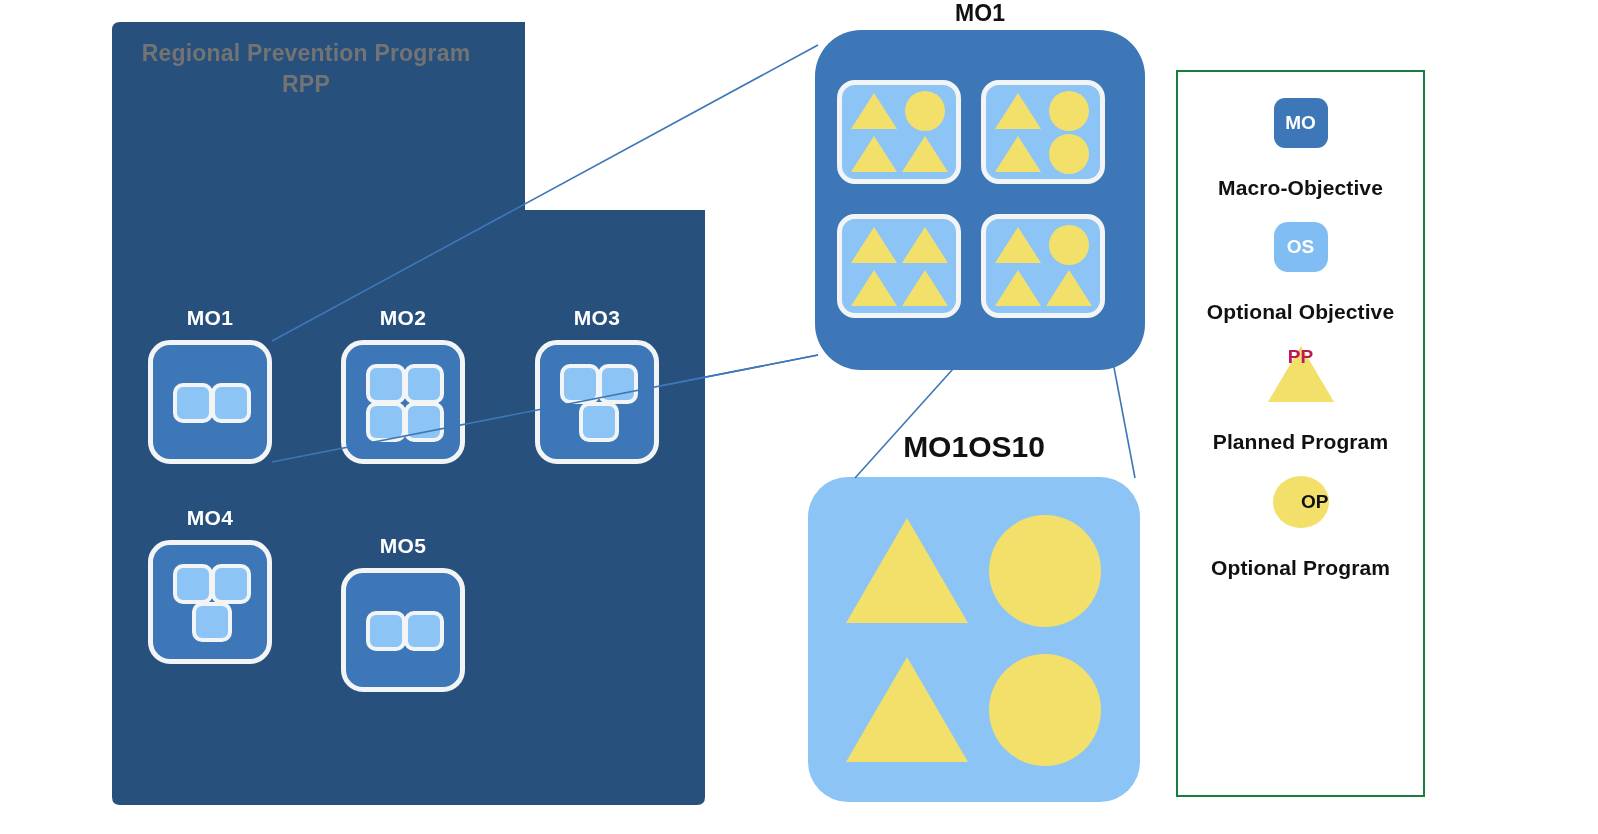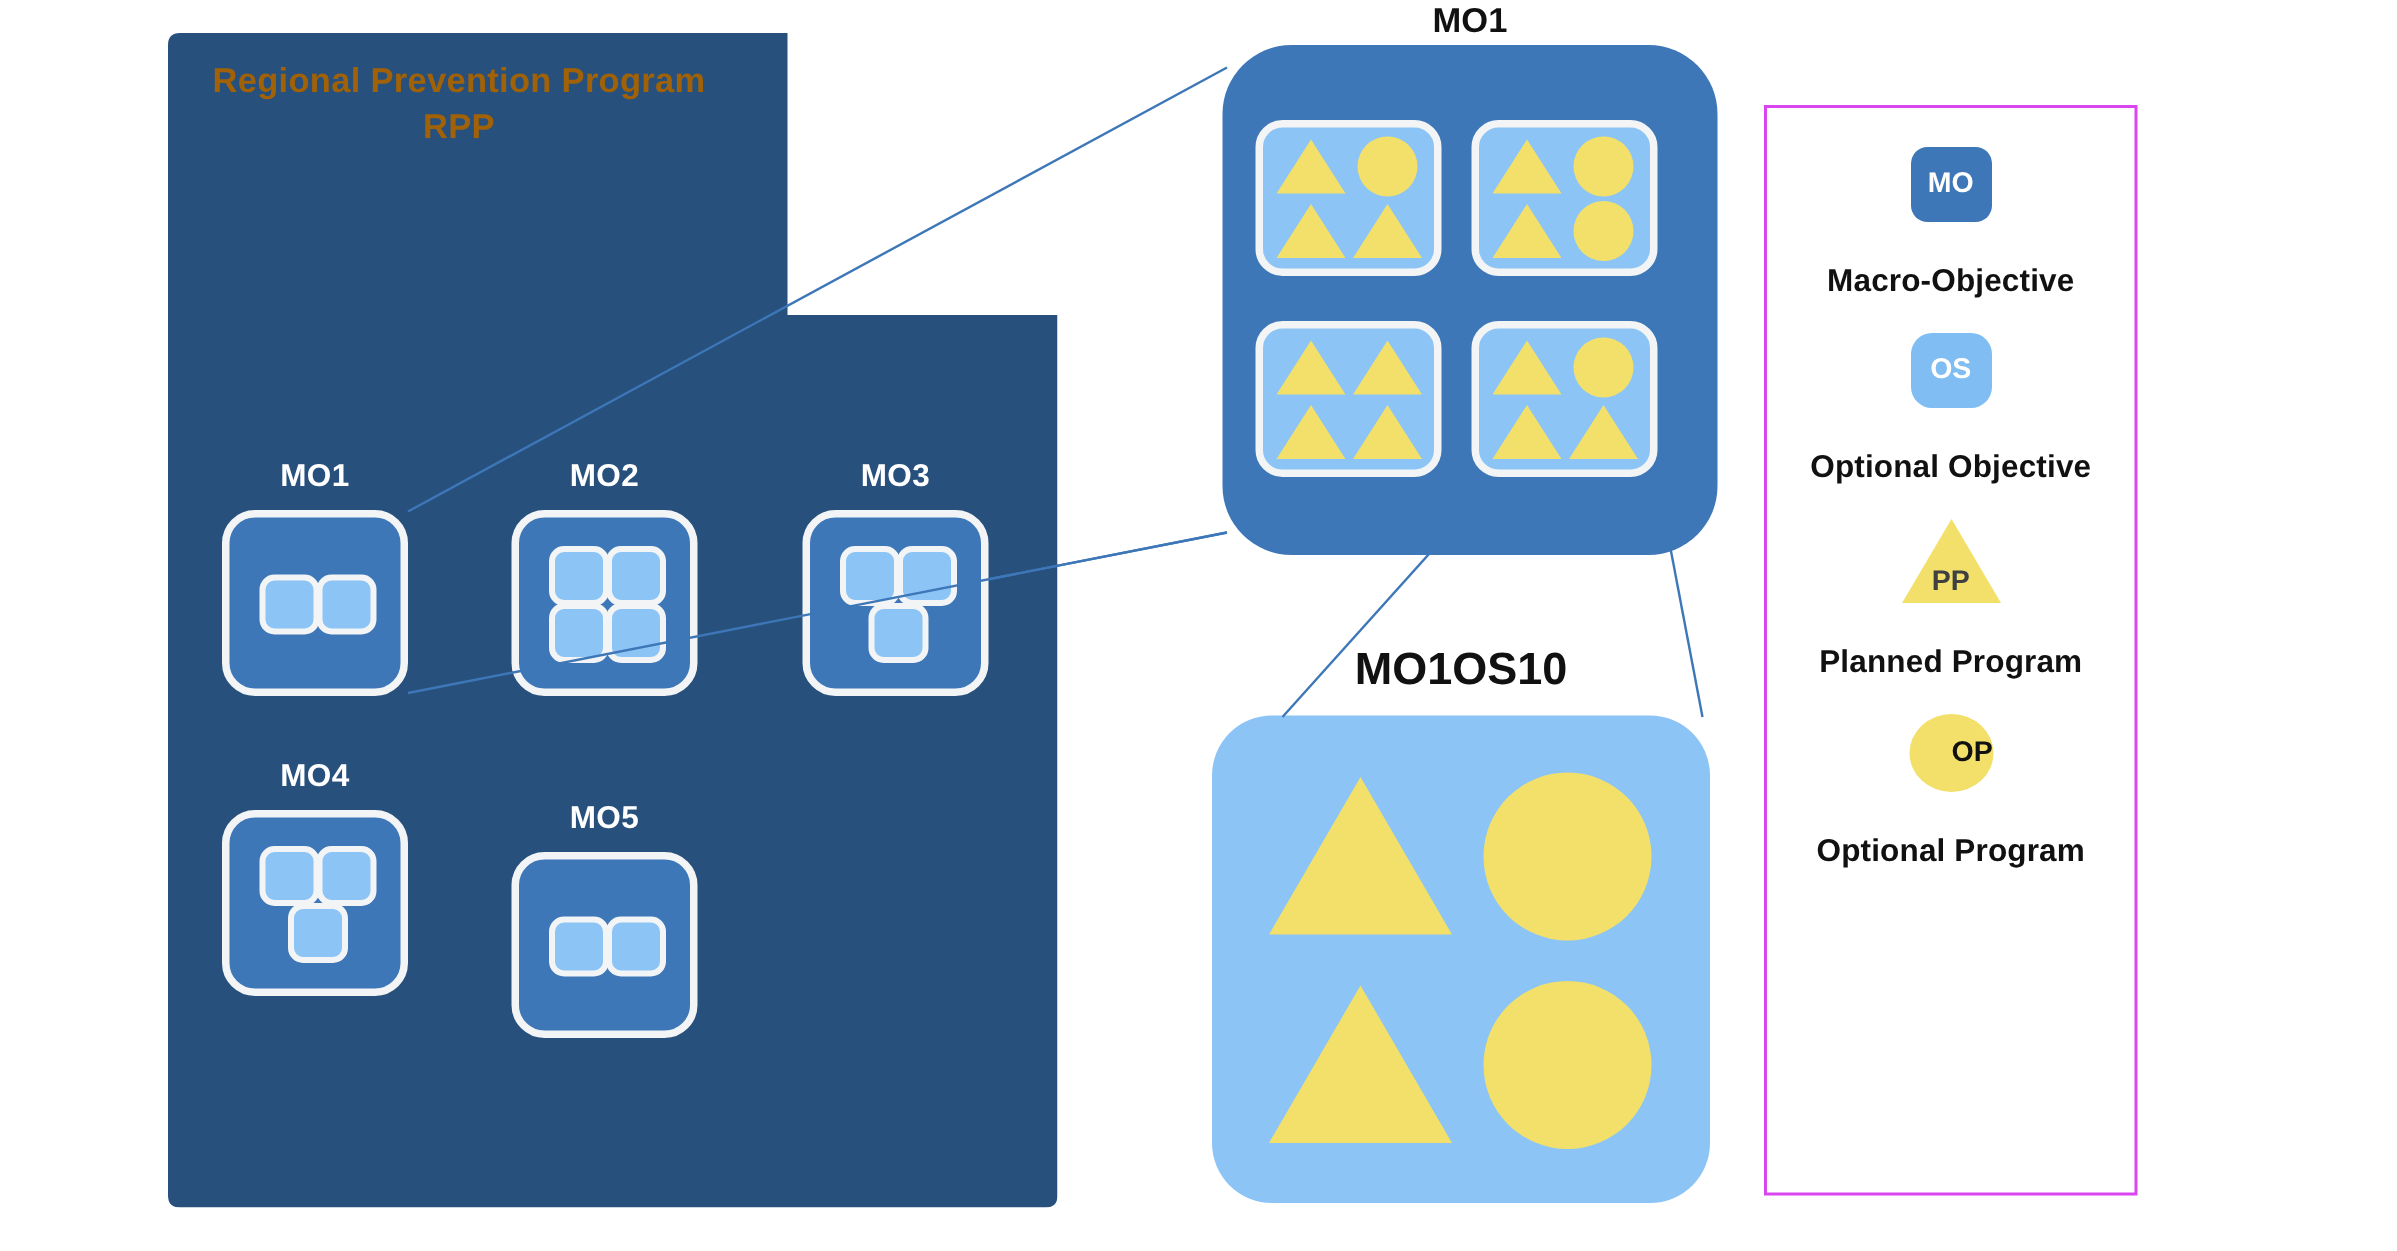--- a/index.html
+++ b/index.html
@@ -37,21 +37,21 @@
     z-index: 2;
   }
   #rpp-doc svg { display: block; width: 100%; height: 100%; }
 
   #rpp-title {
     position: absolute;
     left: 126px;
     top: 38px;
     width: 360px;
     text-align: center;
-    color: #a16207;
+    color: #737373;
     font-size: 23px;
     font-weight: bold;
     line-height: 1.35;
     letter-spacing: .2px;
     z-index: 4;
     white-space: pre-line;
   }
 
   
   .mo-card {
@@ -200,21 +200,21 @@
 
   
   #legend {
     position: absolute;
     left: 1176px;
     top: 70px;
     width: 249px;
     height: 727px;
     box-sizing: border-box;
     background: #ffffff;
-    border: 2px solid #d946ef;
+    border: 2px solid #15803d;
     z-index: 4;
     display: flex;
     flex-direction: column;
     align-items: center;
     padding-top: 26px;
   }
   .legend-entry {
     width: 100%;
     display: flex;
     flex-direction: column;
@@ -237,22 +237,22 @@
   }
   .g-os {
     width: 54px; height: 50px;
     background: #7FBDF2;
     border-radius: 14px;
     color: #ffffff;
   }
   .g-pp {
     position: relative;
     width: 66px; height: 56px;
-    color: #404040;
-    align-items: flex-end;
+    color: #be185d;
+    align-items: flex-start;
     padding-bottom: 3px;
     box-sizing: border-box;
   }
   .g-pp::before {
     content: "";
     position: absolute;
     left: 0; bottom: 0;
     width: 0; height: 0;
     border-left: 33px solid transparent;
     border-right: 33px solid transparent;

